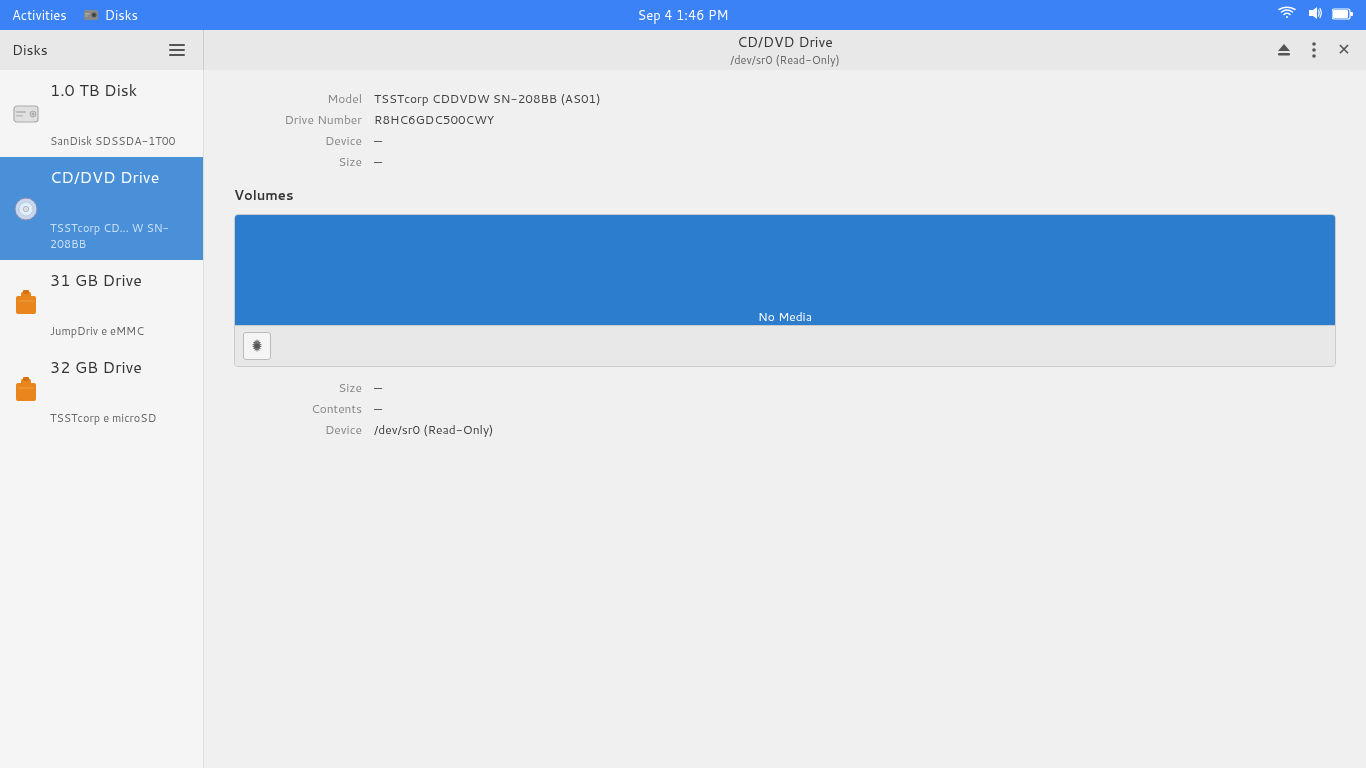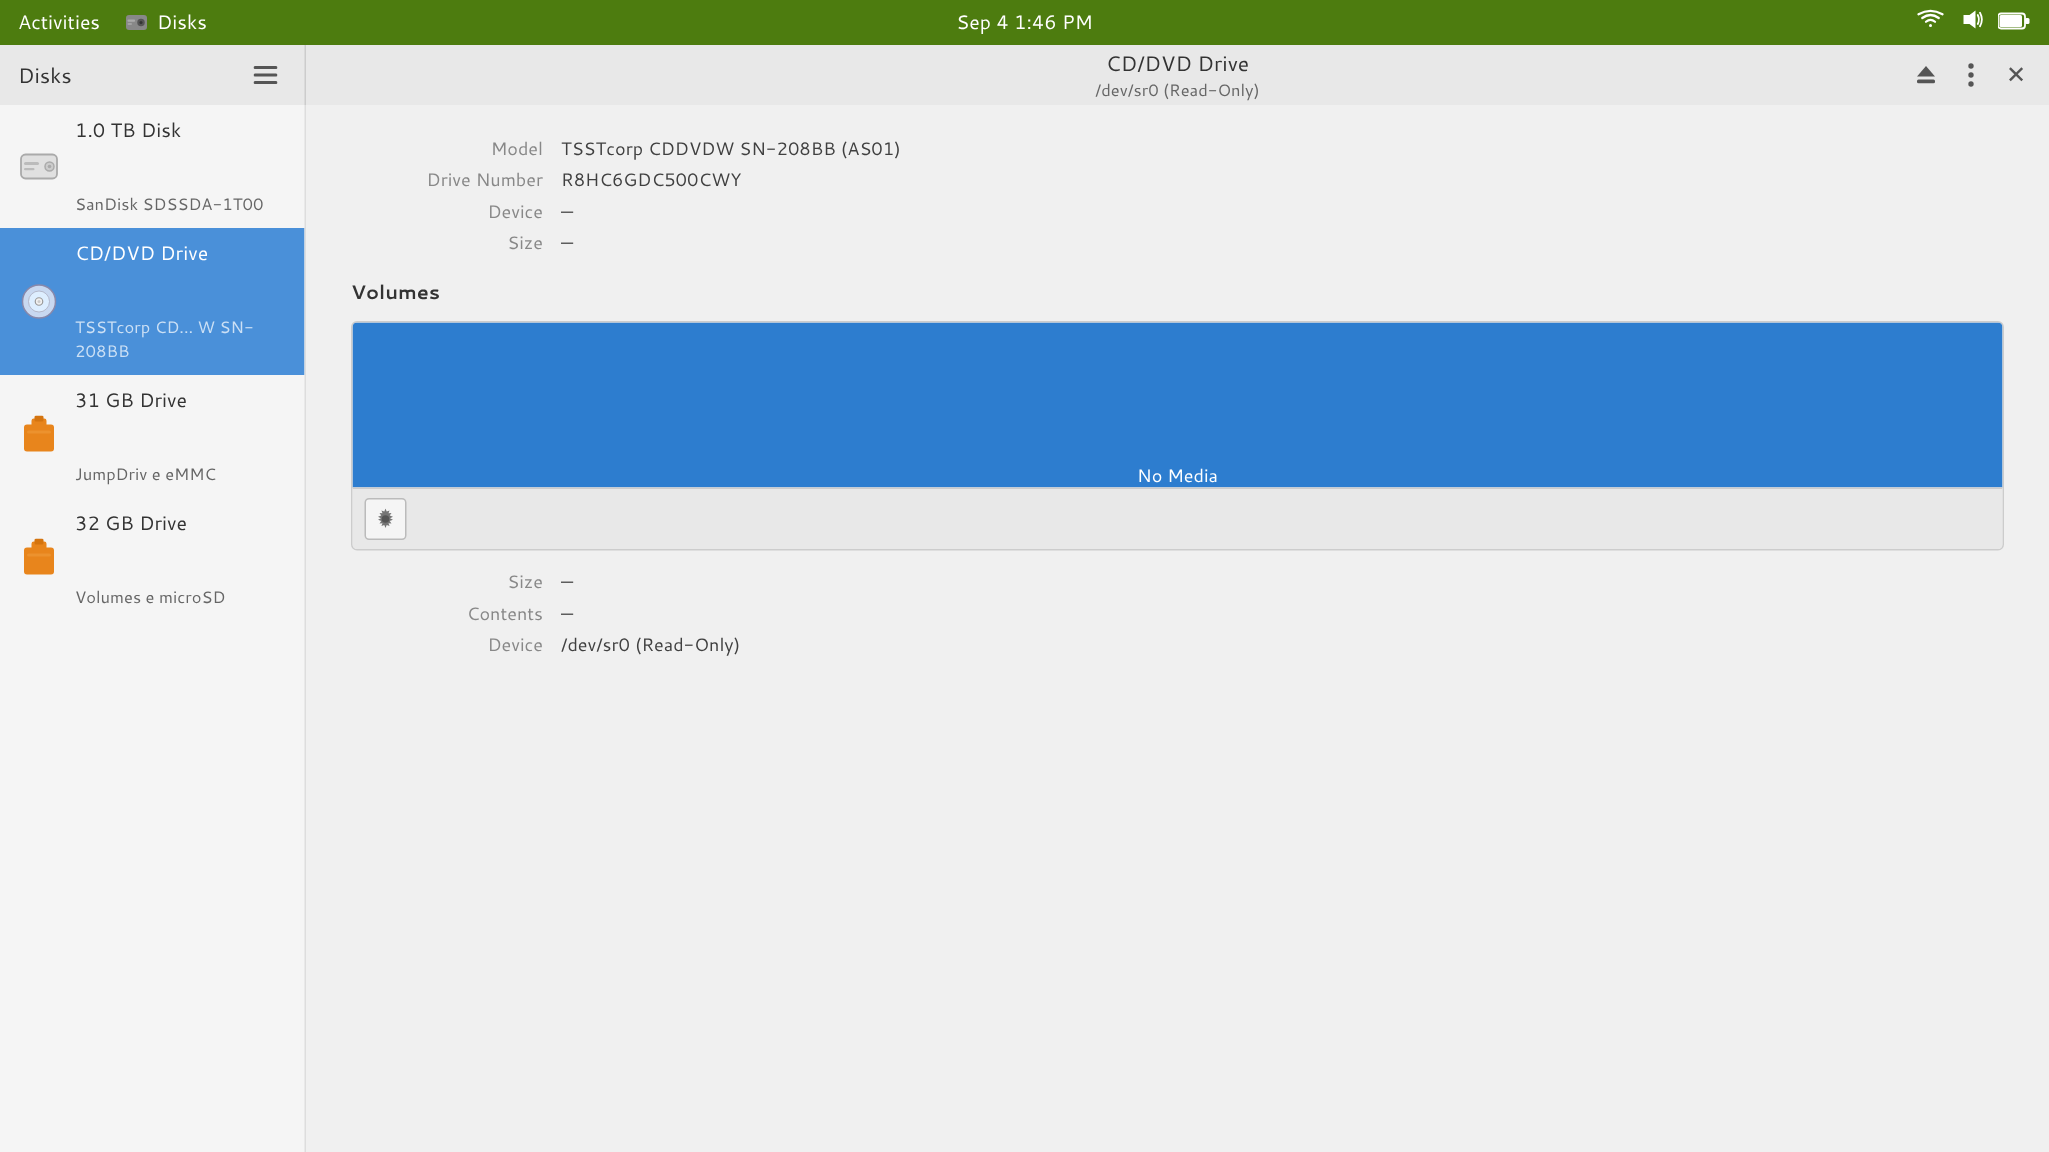--- a/index.html
+++ b/index.html
@@ -2,21 +2,21 @@
 <html><head>
   <meta charset="utf-8">
   <style>
     * { margin: 0; padding: 0; box-sizing: border-box; }
     body { width: 1366px; height: 768px; overflow: hidden; font-family: 'Cantarell', 'Segoe UI', sans-serif; font-size: 13px; background: #3c3c3c; }
 
     
     #topbar {
       width: 1366px;
       height: 30px;
-      background: #4d7c0f;
+      background: #3b82f6;
       display: flex;
       align-items: center;
       color: #fff;
       padding: 0 12px;
     }
     #topbar-left { display: flex; align-items: center; gap: 16px; }
     #topbar-center { position: absolute; left: 50%; transform: translateX(-50%); display: flex; gap: 16px; color: #fff; font-size: 13px; }
     #topbar-right { display: flex; align-items: center; gap: 10px; margin-left: auto; }
     .topbar-activities { font-size: 13px; color: #fff; cursor: pointer; }
     .topbar-app { display: flex; align-items: center; gap: 6px; font-size: 13px; color: #fff; }
@@ -115,21 +115,21 @@
       padding: 8px 12px;
       cursor: pointer;
       gap: 10px;
       min-height: 50px;
     }
     .sidebar-item.active { background: #4a90d9; color: #fff; }
     .sidebar-item.active .item-name { color: #fff; }
     .sidebar-item.active .item-sub { color: #cce0f5; }
     .item-icon { width: 28px; height: 28px; flex-shrink: 0; display: flex; align-items: center; justify-content: center; }
     .item-text { display: flex; flex-direction: column; }
-    .item-name { font-size: 13px; font-weight: 500; color: #333; }
+    .item-name { font-size: 16px; font-weight: 500; color: #333; }
     .item-sub { font-size: 11px; color: #666; margin-top: 32px; }
 
     
     #content {
       flex: 1;
       background: #f0f0f0;
       overflow-y: auto;
       padding: 20px 30px;
     }
 
@@ -332,21 +332,21 @@
         <div class="item-icon">
           <svg width="24" height="28" viewBox="0 0 24 28" fill="none">
             <rect x="2" y="6" width="20" height="18" rx="2" fill="#e8851c"></rect>
             <rect x="7" y="2" width="10" height="6" rx="1.5" fill="#e8851c"></rect>
             <rect x="9" y="0" width="6" height="4" rx="1" fill="#d4740f"></rect>
             <rect x="4" y="10" width="16" height="2" rx="1" fill="#f0a040" opacity="0.5"></rect>
           </svg>
         </div>
         <div class="item-text">
           <span class="item-name">32 GB Drive</span>
-          <span class="item-sub">Volumes e microSD</span>
+          <span class="item-sub">TSSTcorp e microSD</span>
         </div>
       </div>
     </div>
 
     <div id="content">
 
       <div class="info-table">
         <div class="info-row">
           <span class="info-label">Model</span>
           <span class="info-value">TSSTcorp CDDVDW SN-208BB (AS01)</span>

